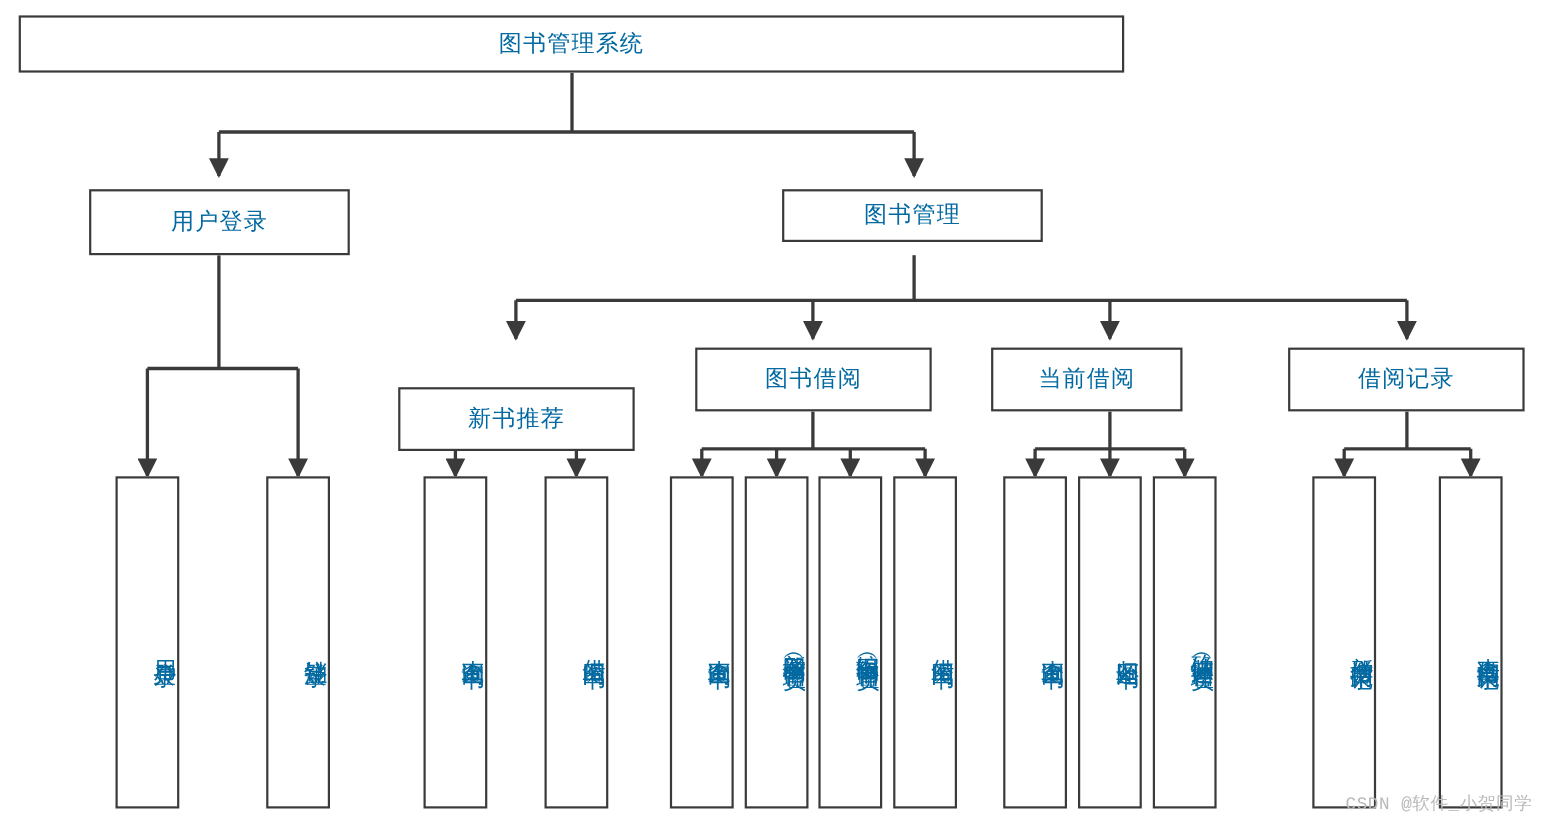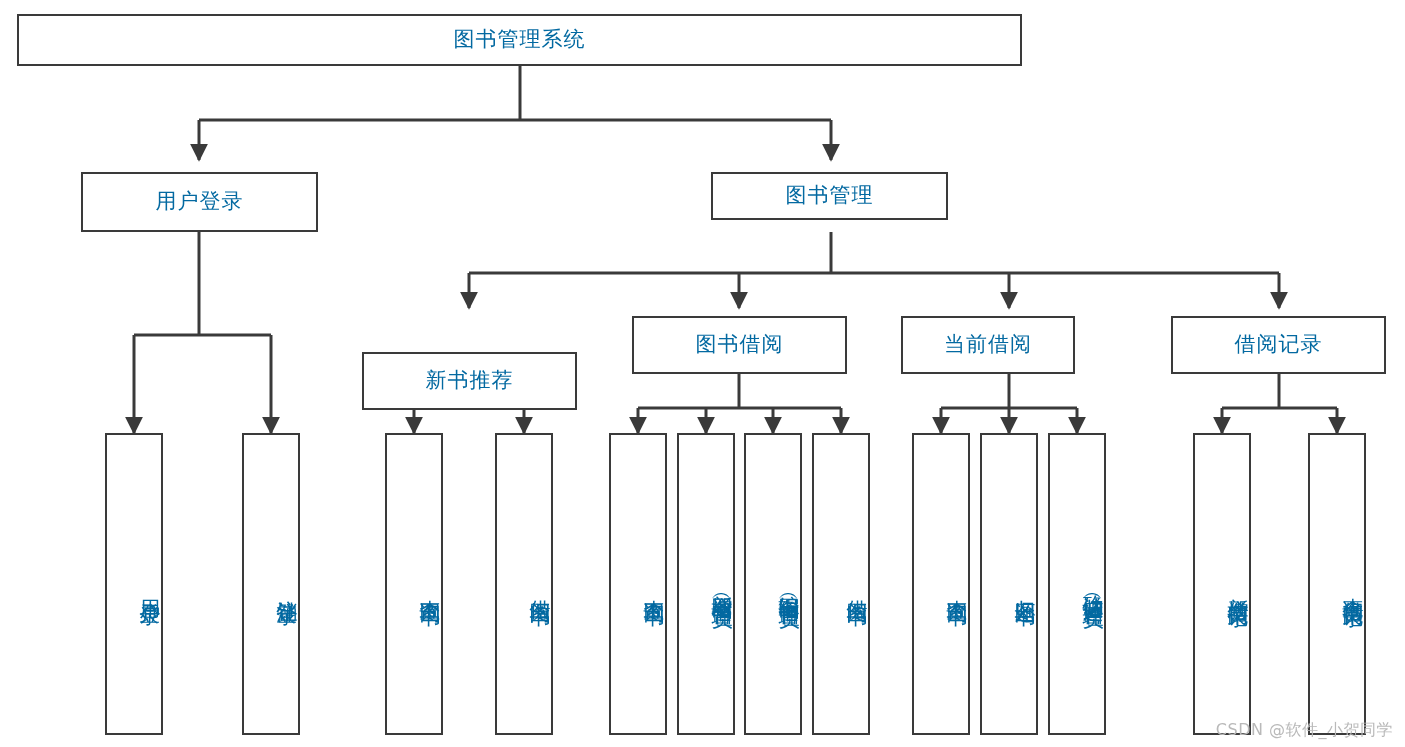--- a/index.html
+++ b/index.html
@@ -59,20 +59,21 @@
   }
   #watermark {
     position: absolute;
     right: 12px;
     bottom: 6px;
     font-size: 16px;
     color: #b9b9b9;
     letter-spacing: 0.5px;
     white-space: nowrap;
     pointer-events: none;
+    font-family: Liberation Mono, monospace;
   }
 </style>
 </head>
 <body>
 
 <div id="diagram-root">
 
   <svg id="edges" viewBox="0 0 1405 747" width="1405" height="747" xmlns="http://www.w3.org/2000/svg">
     <defs>
       <marker id="arrow" viewBox="0 0 10 10" refX="9" refY="5" markerWidth="6" markerHeight="6" orient="auto-start-reverse">

